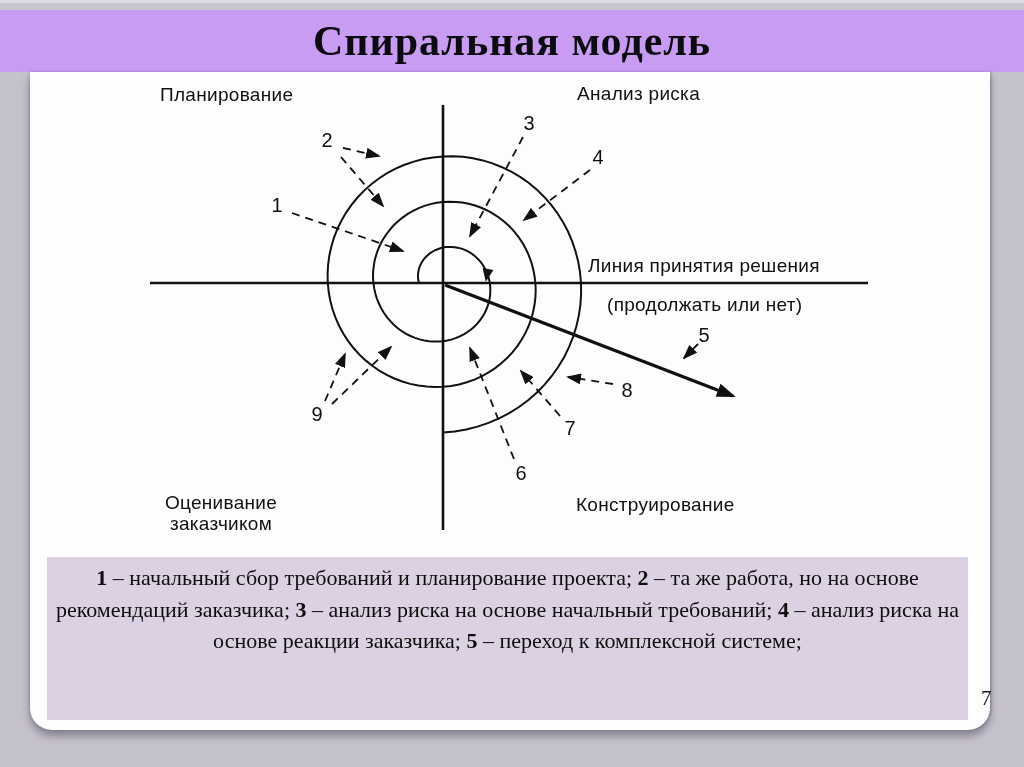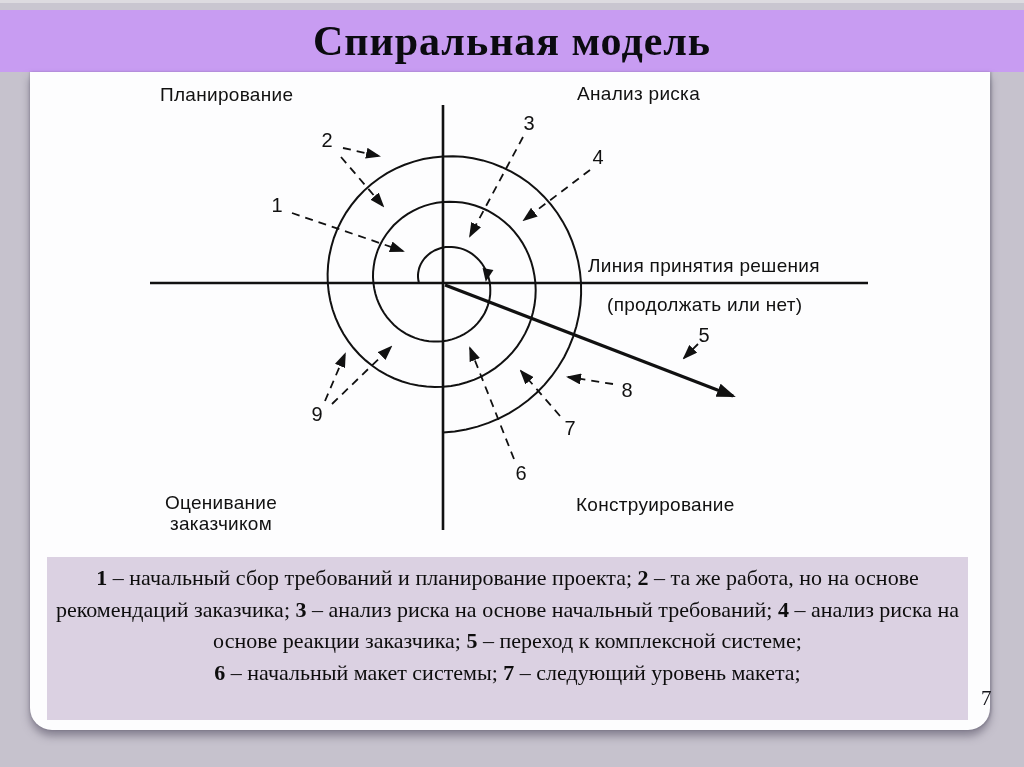--- a/index.html
+++ b/index.html
@@ -88,18 +88,17 @@
         <text x="221" y="509" text-anchor="middle">Оценивание</text>
         <text x="221" y="530" text-anchor="middle">заказчиком</text>
         <text x="576" y="511">Конструирование</text>
         <text x="588" y="272">Линия принятия решения</text>
         <text x="607" y="311">(продолжать или нет)</text>
       </g>
     </svg>
 
     <div class="legend-box">
         <div class="legend-line"><b>1</b><span> – начальный сбор требований и планирование проекта; </span><b>2</b><span> – та же работа, но на основе рекомендаций заказчика; </span><b>3</b><span> – анализ риска на основе начальный требований; </span><b>4</b><span> – анализ риска на основе реакции заказчика; </span><b>5</b><span> – переход к комплексной системе; </span></div>
-        <div class="legend-line"><b>6</b><span> – начальный макет системы; </span><b>7</b><span> – следующий уровень макета; </span></div>
       </div>
 
     <div class="page-number">7</div>
   </div>
 </div>
 
 </body></html>

